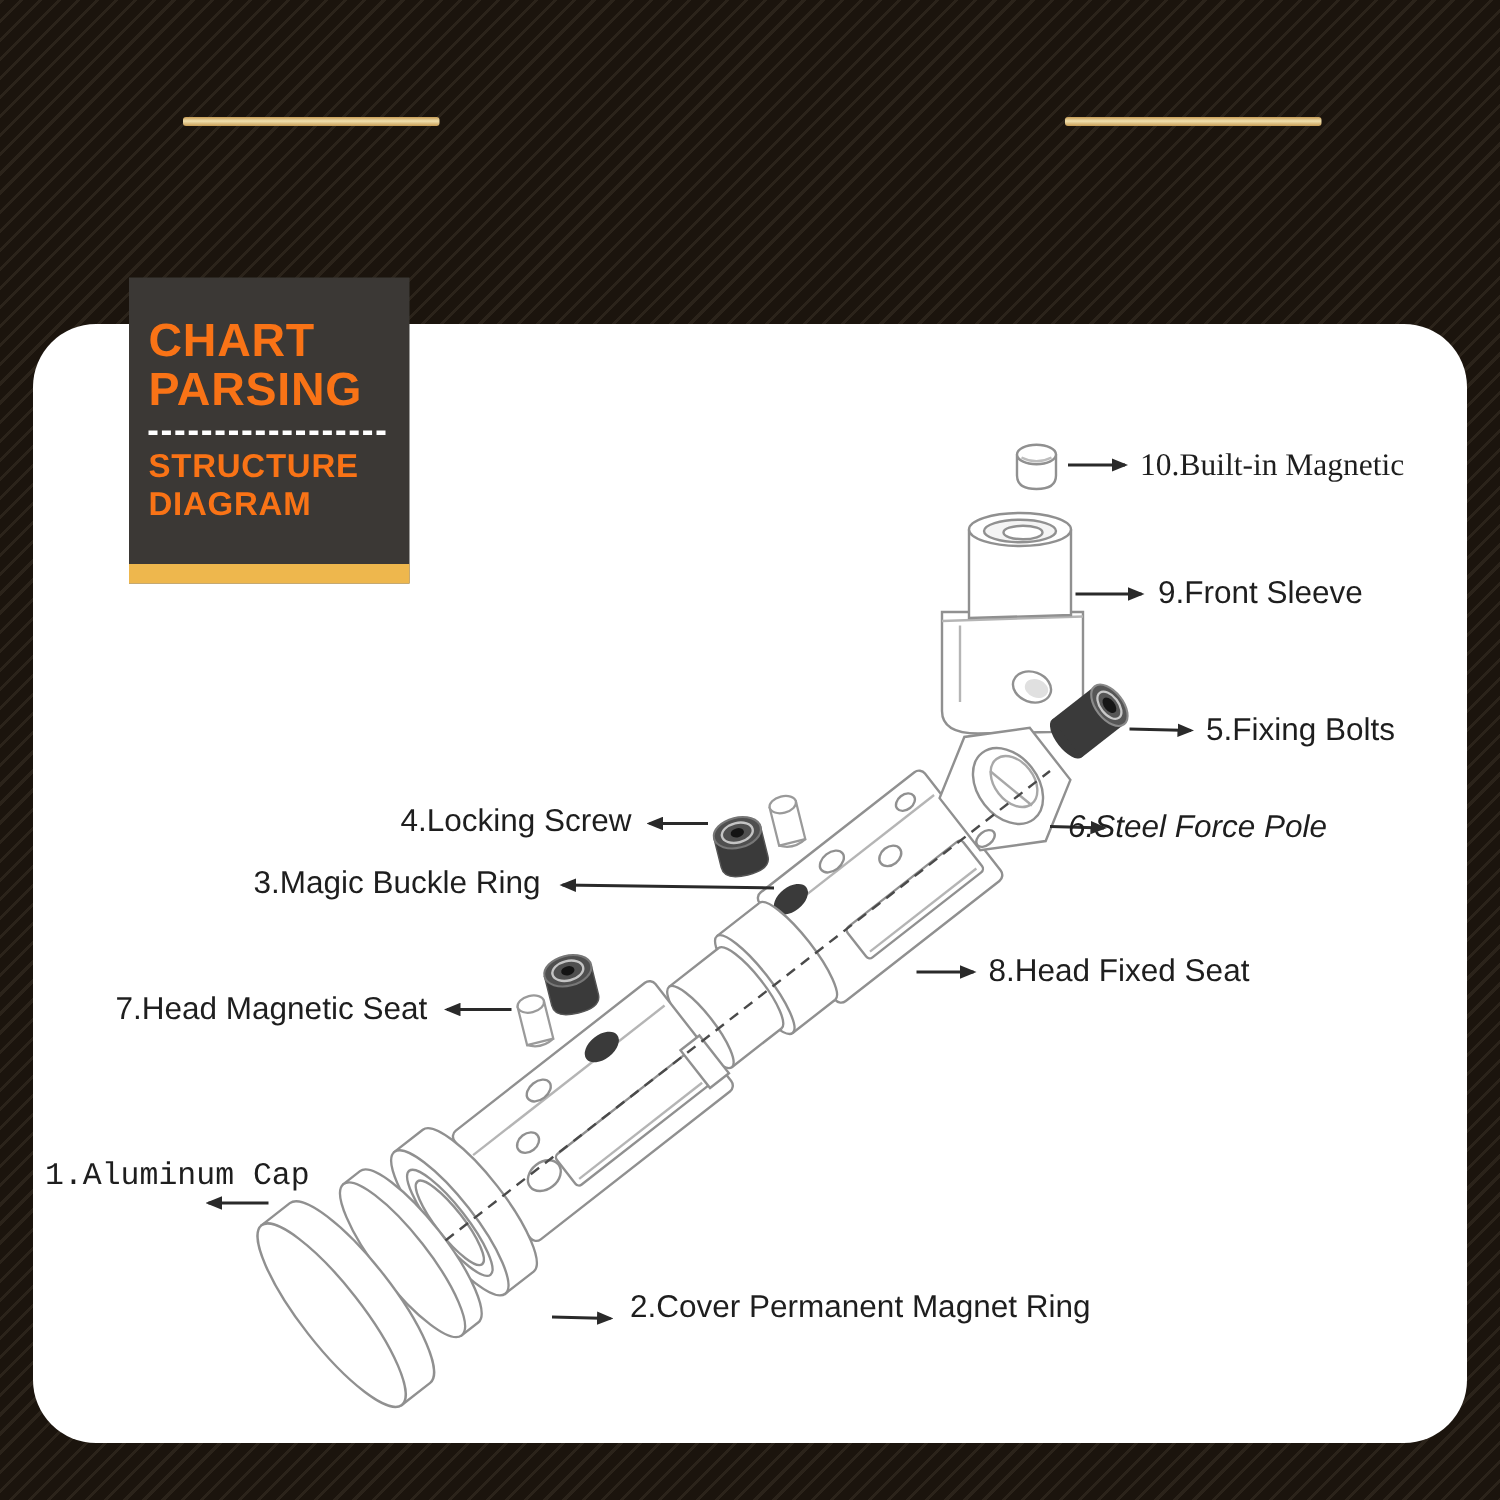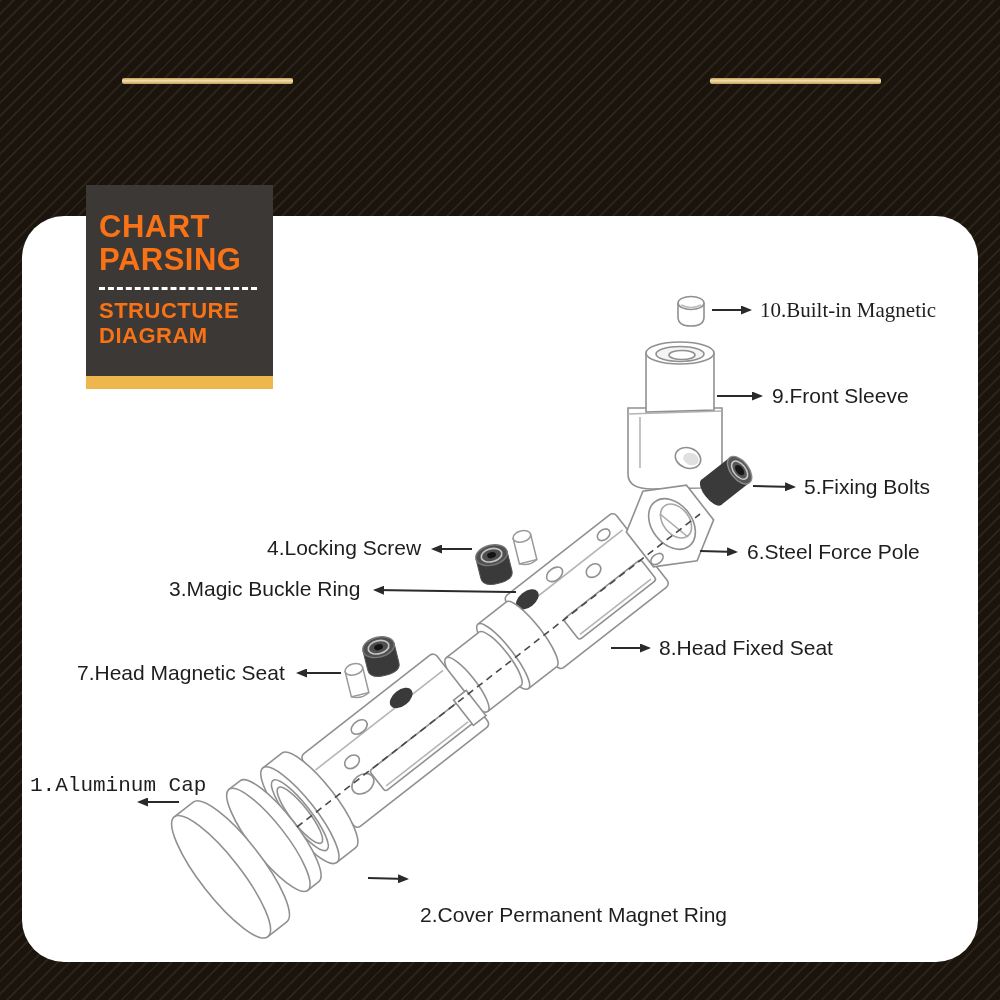--- a/index.html
+++ b/index.html
@@ -205,22 +205,22 @@
         <line x1="611" y1="648" x2="649" y2="648" class="arrow" marker-end="url(#ah)"></line>
         <line x1="179" y1="802" x2="139" y2="802" class="arrow" marker-end="url(#ah)"></line>
         <line x1="368" y1="878" x2="407" y2="879" class="arrow" marker-end="url(#ah)"></line>
       </g>
   </svg>
 
   <div>
       <div class="part-label" style="left: 760px; top: 310px; font-family: Liberation Serif, serif;">10.Built-in Magnetic</div>
       <div class="part-label" style="left: 772px; top: 396px;">9.Front Sleeve</div>
       <div class="part-label" style="left: 804px; top: 487px; text-align: right;">5.Fixing Bolts</div>
-      <div class="part-label" style="left: 747px; top: 552px;">6.Steel Force Pole</div>
+      <div class="part-label" style="left: 712px; top: 552px; font-style: italic;">6.Steel Force Pole</div>
       <div class="part-label" style="left: 267px; top: 548px;">4.Locking Screw</div>
       <div class="part-label" style="left: 169px; top: 589px;">3.Magic Buckle Ring</div>
       <div class="part-label" style="left: 77px; top: 673px;">7.Head Magnetic Seat</div>
       <div class="part-label" style="left: 659px; top: 648px; text-align: center;">8.Head Fixed Seat</div>
       <div class="part-label" style="left: 30px; top: 785px; font-family: Liberation Mono, monospace;">1.Aluminum Cap</div>
-      <div class="part-label" style="left: 420px; top: 915px;">2.Cover Permanent Magnet Ring</div>
+      <div class="part-label" style="left: 420px; top: 872px;">2.Cover Permanent Magnet Ring</div>
     </div>
 
 </div>
 
 </body></html>

